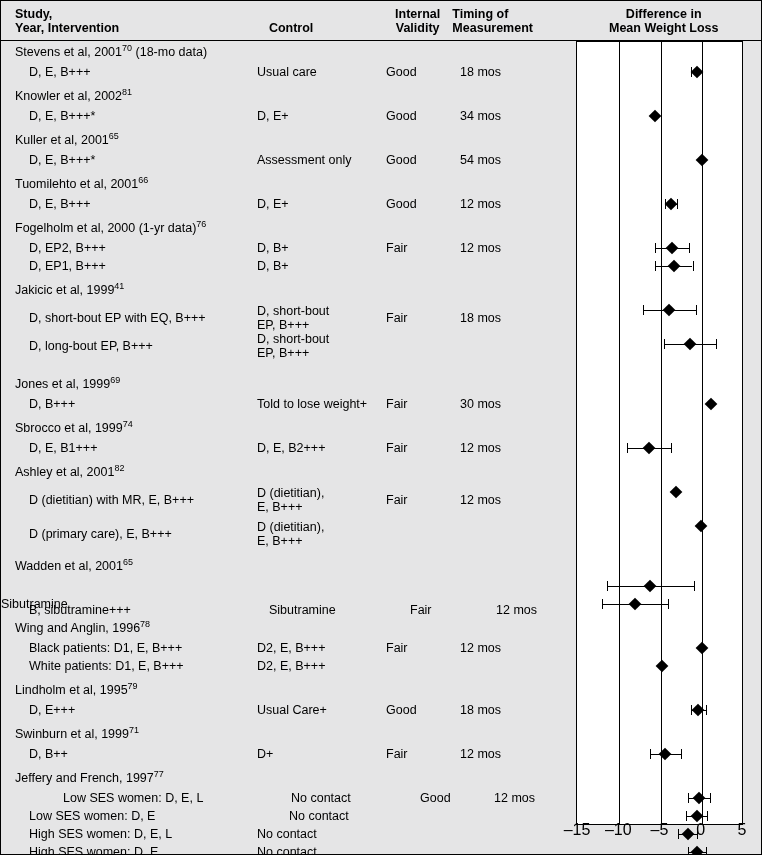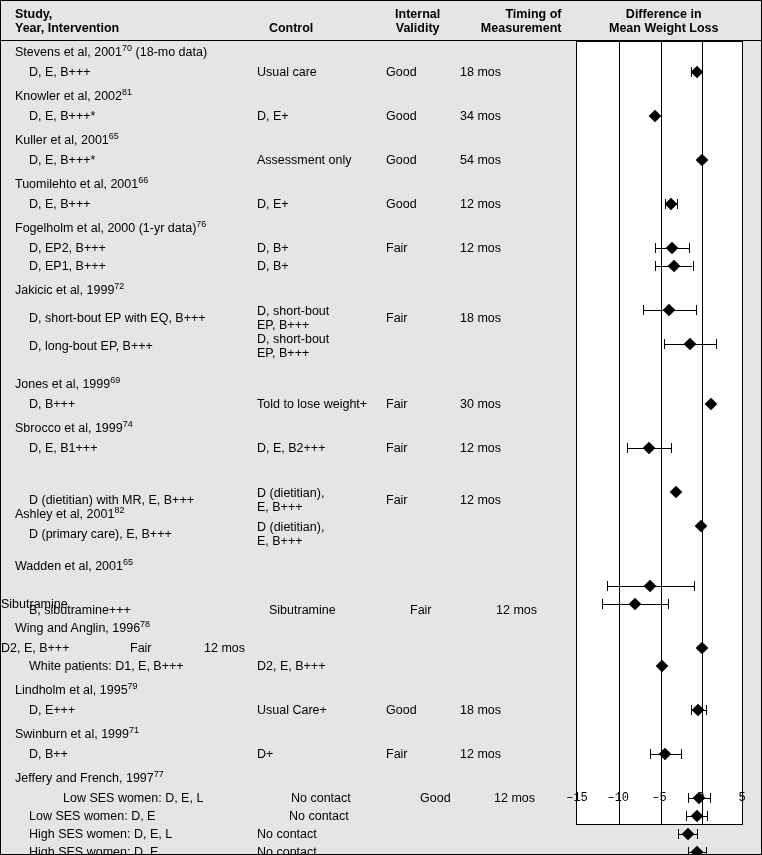--- a/index.html
+++ b/index.html
@@ -22,21 +22,21 @@
     display: flex;
     align-items: flex-end;
     padding: 6px 10px 4px 14px;
     box-sizing: border-box;
     border-bottom: 1px solid #000;
     font-weight: 700;
   }
   .col-study   { width: 256px; }
   .col-control { width: 115px; }
   .col-valid   { width: 70px;  text-align: center; }
-  .col-timing  { width: 110px; text-align: right; }
+  .col-timing  { width: 110px; text-align: left; }
   .col-plot    { width: 176px; text-align: center; padding-left: 15px; }
 
   .header-row .col-study,
   .header-row .col-control,
   .header-row .col-valid,
   .header-row .col-timing,
   .header-row .col-plot {
     line-height: 1.15;
   }
 
@@ -60,24 +60,23 @@
     position: absolute;
     top: 0;
     bottom: 0;
     width: 1px;
     background: #000;
   }
   .axis-ticks {
     position: absolute;
     left: 575px;
     width: 168px;
-    top: 750px;
+    top: 780px;
     height: 20px;
-    font-size: 12px;
-    font-family: Liberation Mono, monospace;
+    font-size: 16px;
   }
   .axis-ticks span {
     position: absolute;
     transform: translateX(-50%);
   }
 
   
   .rows {
     position: absolute;
     left: 0;
@@ -209,21 +208,21 @@
         <div class="data-row" style="top: 216px; height: 18px;">
           <div class="col-study">D, EP1, B+++</div>
           <div class="col-control">D, B+</div>
           <div class="col-valid"></div>
           <div class="col-timing"></div>
         </div>
         <div class="ci-line" style="left: 653.55px; width: 37.95px; top: 225px;"></div>
         <div class="ci-cap" style="left: 653.55px; top: 225px;"></div>
         <div class="ci-cap" style="left: 691.5px; top: 225px;"></div>
         <div class="diamond" style="left: 672.525px; top: 225px;"></div>
-        <div class="group-title" style="top: 242px;">Jakicic et al, 1999<sup>72</sup></div>
+        <div class="group-title" style="top: 242px;">Jakicic et al, 1999<sup>41</sup></div>
         <div class="data-row" style="top: 260px; height: 34px;">
           <div class="col-study">D, short-bout EP with EQ, B+++</div>
           <div class="col-control">D, short-bout<br>EP, B+++</div>
           <div class="col-valid">Fair</div>
           <div class="col-timing">18 mos</div>
         </div>
         <div class="ci-line" style="left: 642px; width: 52.8px; top: 269px;"></div>
         <div class="ci-cap" style="left: 642px; top: 269px;"></div>
         <div class="ci-cap" style="left: 694.8px; top: 269px;"></div>
         <div class="diamond" style="left: 668.4px; top: 269px;"></div>
@@ -249,21 +248,21 @@
         <div class="data-row" style="top: 398px; height: 18px;">
           <div class="col-study">D, E, B1+++</div>
           <div class="col-control">D, E, B2+++</div>
           <div class="col-valid">Fair</div>
           <div class="col-timing">12 mos</div>
         </div>
         <div class="ci-line" style="left: 625.5px; width: 44.55px; top: 407px;"></div>
         <div class="ci-cap" style="left: 625.5px; top: 407px;"></div>
         <div class="ci-cap" style="left: 670.05px; top: 407px;"></div>
         <div class="diamond" style="left: 647.775px; top: 407px;"></div>
-        <div class="group-title" style="top: 424px; margin-top: 42px;">Ashley et al, 2001<sup>82</sup></div>
+        <div class="group-title" style="top: 424px;">Ashley et al, 2001<sup>82</sup></div>
         <div class="data-row" style="top: 442px; height: 34px;">
           <div class="col-study">D (dietitian) with MR, E, B+++</div>
           <div class="col-control">D (dietitian),<br>E, B+++</div>
           <div class="col-valid">Fair</div>
           <div class="col-timing">12 mos</div>
         </div>
         <div class="diamond" style="left: 675px; top: 451px;"></div>
         <div class="data-row" style="top: 476px; height: 34px;">
           <div class="col-study">D (primary care), E, B+++</div>
           <div class="col-control">D (dietitian),<br>E, B+++</div>
@@ -286,20 +285,21 @@
           <div class="col-control">Sibutramine</div>
           <div class="col-valid"></div>
           <div class="col-timing"></div>
         </div>
         <div class="ci-line" style="left: 600.75px; width: 66px; top: 563px;"></div>
         <div class="ci-cap" style="left: 600.75px; top: 563px;"></div>
         <div class="ci-cap" style="left: 666.75px; top: 563px;"></div>
         <div class="diamond" style="left: 633.75px; top: 563px;"></div>
         <div class="group-title" style="top: 580px;">Wing and Anglin, 1996<sup>78</sup></div>
         <div class="data-row" style="top: 598px; height: 18px;">
+          <div class="col-study">Black patients: D1, E, B+++</div>
           <div class="col-control">D2, E, B+++</div>
           <div class="col-valid">Fair</div>
           <div class="col-timing">12 mos</div>
         </div>
         <div class="diamond" style="left: 700.575px; top: 607px;"></div>
         <div class="data-row" style="top: 616px; height: 18px;">
           <div class="col-study">White patients: D1, E, B+++</div>
           <div class="col-control">D2, E, B+++</div>
           <div class="col-valid"></div>
           <div class="col-timing"></div>

